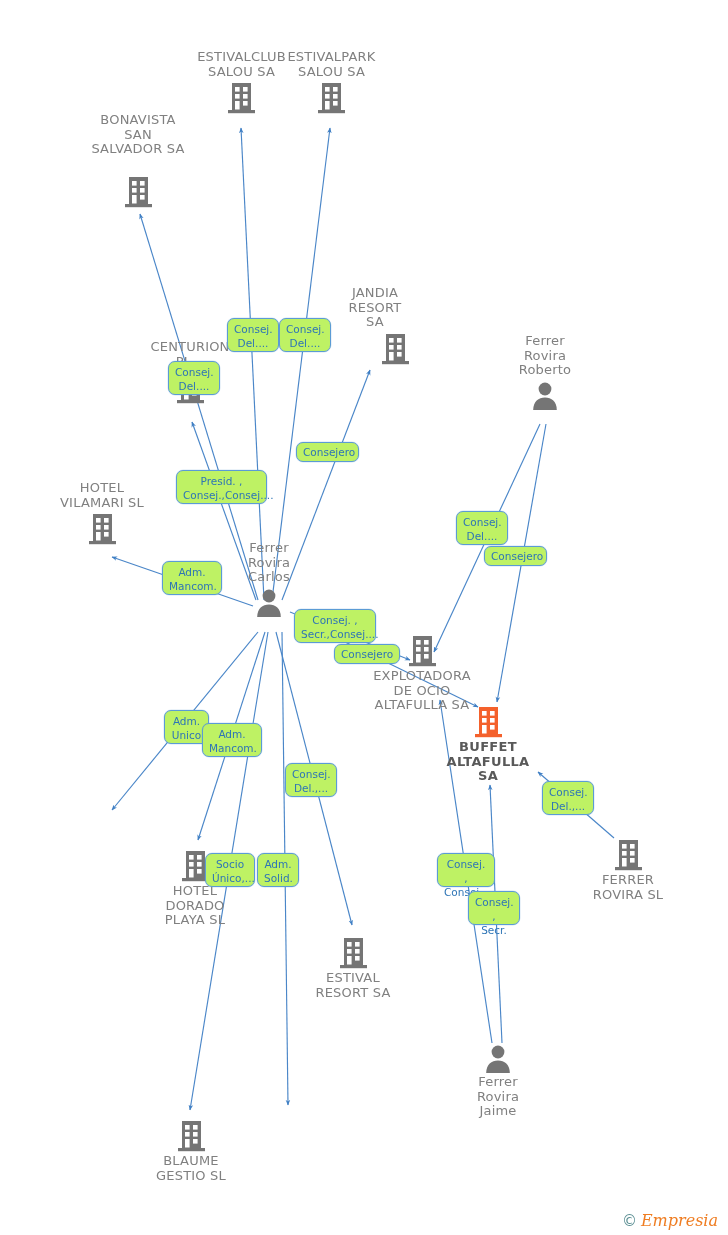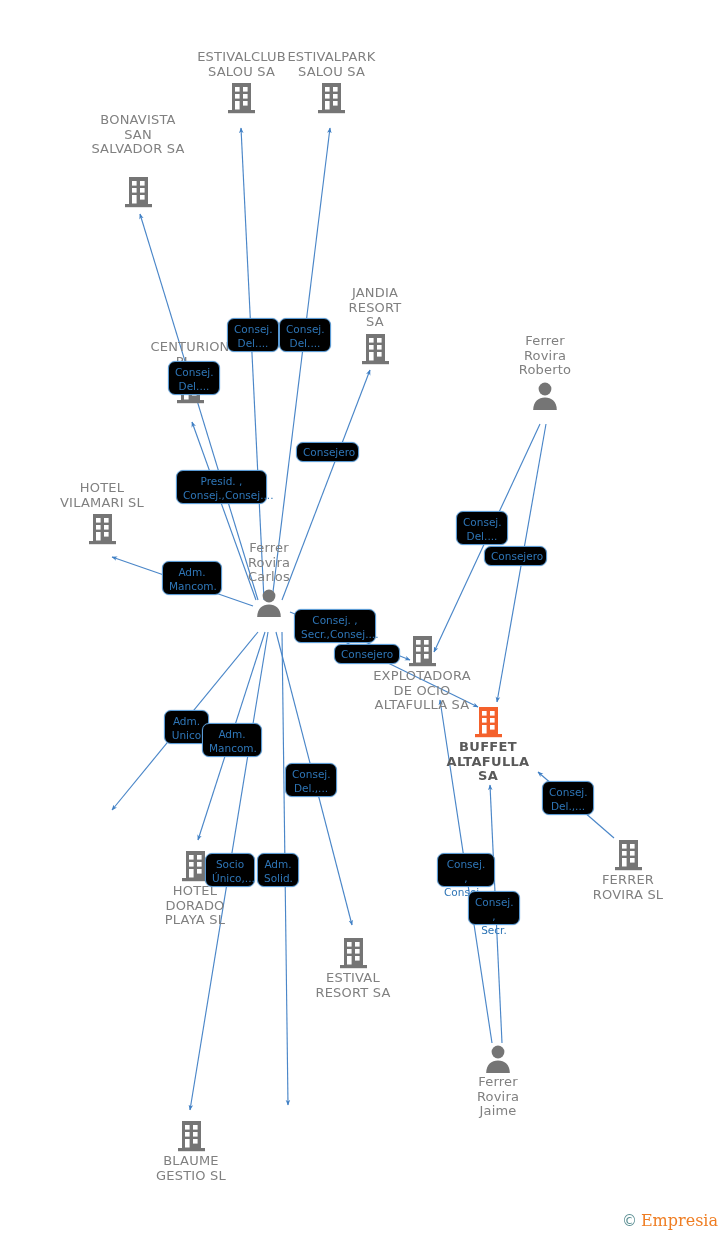--- a/index.html
+++ b/index.html
@@ -18,35 +18,35 @@
     margin-top:2px;text-align:center;color:#808080;
     font-size:13px;line-height:14.5px;letter-spacing:.2px;white-space:pre-line;
   }
   .node.caption-above{flex-direction:column-reverse;}
   .node.caption-above .caption{margin-top:0;margin-bottom:2px;}
   .node.highlight .caption{color:#595959;font-weight:bold;letter-spacing:.3px;}
 
   
   .chip{
     position:absolute;box-sizing:border-box;
-    background:#000000;border:1.4px solid #5b9bd5;border-radius:7px;
+    background:#bef264;border:1.4px solid #5b9bd5;border-radius:7px;
     color:#2e75b6;font-size:10.5px;line-height:14px;
     text-align:center;padding:3px 6px;white-space:pre-line;
     box-shadow:0 0 0 .5px rgba(91,155,213,.25);
   }
 
   
   #watermark{
     position:absolute;right:10px;bottom:6px;
     display:flex;align-items:center;gap:4px;
   }
   #watermark .cmark{color:#5b8f93;font-size:15px;line-height:15px;}
   #watermark .wordmark{
     color:#ef7d22;font-size:16px;line-height:16px;
-    font-family:"DejaVu Serif","Liberation Serif",serif;
+    font-family:"DejaVu Serif","Liberation Serif",serif;font-style:italic;
   }
 </style>
 </head>
 <body>
 
 <div id="stage">
 
   <svg id="edges" viewBox="0 0 728 1235" xmlns="http://www.w3.org/2000/svg">
     <defs>
       <marker id="arrow" viewBox="0 0 10 10" refX="9" refY="5" markerWidth="5" markerHeight="5" orient="auto-start-reverse">
@@ -124,21 +124,21 @@
         <rect x="16" y="13" width="4.6" height="4.6" fill="#fff"></rect>
         <rect x="8" y="20" width="4.6" height="8.5" fill="#fff"></rect>
         <rect x="16" y="20" width="4.6" height="4.6" fill="#fff"></rect>
       </svg>
     </span>
     <div class="caption">BONAVISTA
 SAN
 SALVADOR SA</div>
   </div>
 
-  <div class="node caption-above" style="left:340px;top:286px;width:70px;">
+  <div class="node caption-above" style="left:340px;top:286px;width:70px;align-items:flex-end;">
     <span class="glyph">
       <svg width="29" height="33" viewBox="0 0 29 33" xmlns="http://www.w3.org/2000/svg">
         <rect x="5" y="2" width="19" height="27" fill="#757575"></rect>
         <rect x="1" y="29" width="27" height="3.2" fill="#757575"></rect>
         <rect x="8" y="6" width="4.6" height="4.6" fill="#fff"></rect>
         <rect x="16" y="6" width="4.6" height="4.6" fill="#fff"></rect>
         <rect x="8" y="13" width="4.6" height="4.6" fill="#fff"></rect>
         <rect x="16" y="13" width="4.6" height="4.6" fill="#fff"></rect>
         <rect x="8" y="20" width="4.6" height="8.5" fill="#fff"></rect>
         <rect x="16" y="20" width="4.6" height="4.6" fill="#fff"></rect>

